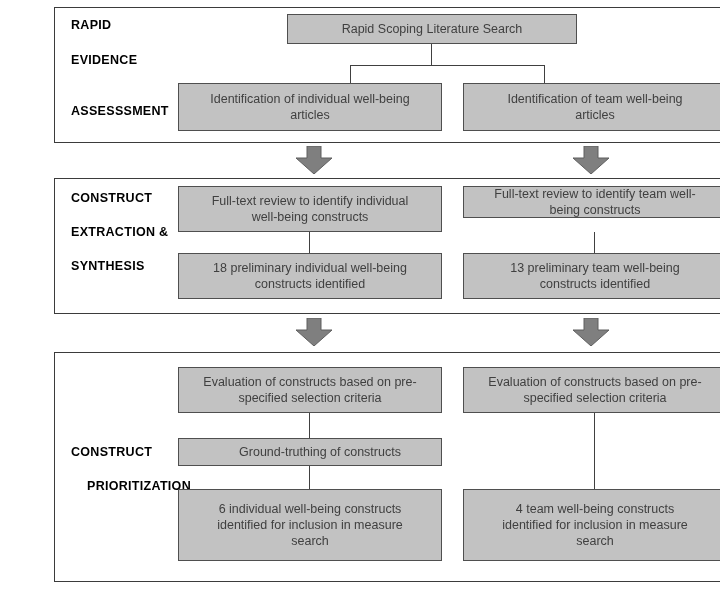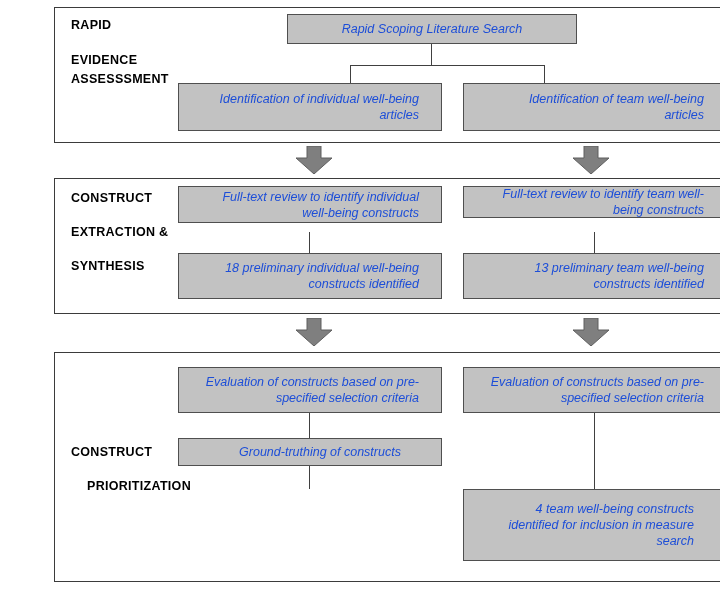--- a/index.html
+++ b/index.html
@@ -33,26 +33,25 @@
     white-space: nowrap;
   }
   .box {
     position: absolute;
     background: #c2c2c2;
     border: 1.5px solid #4f4f4f;
     box-sizing: border-box;
     display: flex;
     align-items: center;
     justify-content: center;
-    text-align: right;
+    text-align: center;
     font-size: 12.5px;
     line-height: 1.28;
-    color: #1d4ed8;
+    color: #404040;
     padding: 2px 22px;
-    font-style: italic;
   }
   .box.pad-lg { padding: 2px 32px; }
   .box.pad-sm { padding: 2px 10px; }
   .line {
     position: absolute;
     background: #404040;
   }
   .line.v { width: 1.4px; }
   .line.h { height: 1.4px; }
   .arrow {
@@ -63,21 +62,21 @@
   .arrow svg { display: block; }
 </style>
 </head>
 <body>
 
 <div class="canvas">
 
   <section class="panel" style="top:7px; height:136px;">
     <div class="plabel" style="left:16px; top:10px;">RAPID</div>
     <div class="plabel" style="left:16px; top:45px;">EVIDENCE</div>
-    <div class="plabel" style="left:16px; top:64px;">ASSESSSMENT</div>
+    <div class="plabel" style="left:16px; top:96px;">ASSESSSMENT</div>
 
     <div class="box pad-sm" style="left:232px; top:6px; width:290px; height:30px;">Rapid Scoping Literature Search</div>
 
     <div class="line v" style="left:376px; top:36px; height:21px;"></div>
     <div class="line h" style="left:295px; top:57px; width:195px;"></div>
     <div class="line v" style="left:295px; top:57px; height:18px;"></div>
     <div class="line v" style="left:489px; top:57px; height:18px;"></div>
 
     <div class="box" style="left:123px; top:75px; width:264px; height:48px;">Identification of individual well-being articles</div>
     <div class="box" style="left:408px; top:75px; width:264px; height:48px;">Identification of team well-being articles</div>
@@ -92,21 +91,21 @@
     <svg width="36" height="28" viewBox="0 0 36 28">
         <path d="M11 0 H25 V12 H36 L18 28 L0 12 H11 Z" fill="#7f7f7f" stroke="#5f5f5f" stroke-width="1"></path>
       </svg>
   </div>
 
   <section class="panel" style="top:178px; height:136px;">
     <div class="plabel" style="left:16px; top:12px;">CONSTRUCT</div>
     <div class="plabel" style="left:16px; top:46px;">EXTRACTION &amp;</div>
     <div class="plabel" style="left:16px; top:80px;">SYNTHESIS</div>
 
-    <div class="box" style="left:123px; top:7px; width:264px; height:37px;">Full-text review to identify individual well-being constructs</div>
+    <div class="box" style="left:123px; top:7px; width:264px; height:46px;">Full-text review to identify individual well-being constructs</div>
     <div class="line v" style="left:254px; top:53px; height:21px;"></div>
     <div class="box" style="left:123px; top:74px; width:264px; height:46px;">18 preliminary individual well-being constructs identified</div>
 
     <div class="box" style="left:408px; top:7px; width:264px; height:32px;">Full-text review to identify team well-being constructs</div>
     <div class="line v" style="left:539px; top:53px; height:21px;"></div>
     <div class="box" style="left:408px; top:74px; width:264px; height:46px;">13 preliminary team well-being constructs identified</div>
   </section>
 
   <div class="arrow" style="left:250px; top:318px;">
     <svg width="36" height="28" viewBox="0 0 36 28">
@@ -120,19 +119,20 @@
   </div>
 
   <section class="panel" style="top:352px; height:230px;">
     <div class="plabel" style="left:16px; top:92px;">CONSTRUCT</div>
     <div class="plabel" style="left:32px; top:126px;">PRIORITIZATION</div>
 
     <div class="box" style="left:123px; top:14px; width:264px; height:46px;">Evaluation of constructs based on pre-specified selection criteria</div>
     <div class="line v" style="left:254px; top:60px; height:25px;"></div>
     <div class="box pad-sm" style="left:123px; top:85px; width:264px; height:28px;padding-left:30px;">Ground-truthing of constructs</div>
     <div class="line v" style="left:254px; top:113px; height:23px;"></div>
+    <div class="box pad-lg" style="left:123px; top:136px; width:264px; height:72px;">6 individual well-being constructs identified for inclusion in measure search</div>
 
     <div class="box" style="left:408px; top:14px; width:264px; height:46px;">Evaluation of constructs based on pre-specified selection criteria</div>
     <div class="line v" style="left:539px; top:60px; height:76px;"></div>
     <div class="box pad-lg" style="left:408px; top:136px; width:264px; height:72px;">4 team well-being constructs identified for inclusion in measure search</div>
   </section>
 
 </div>
 
 </body></html>

